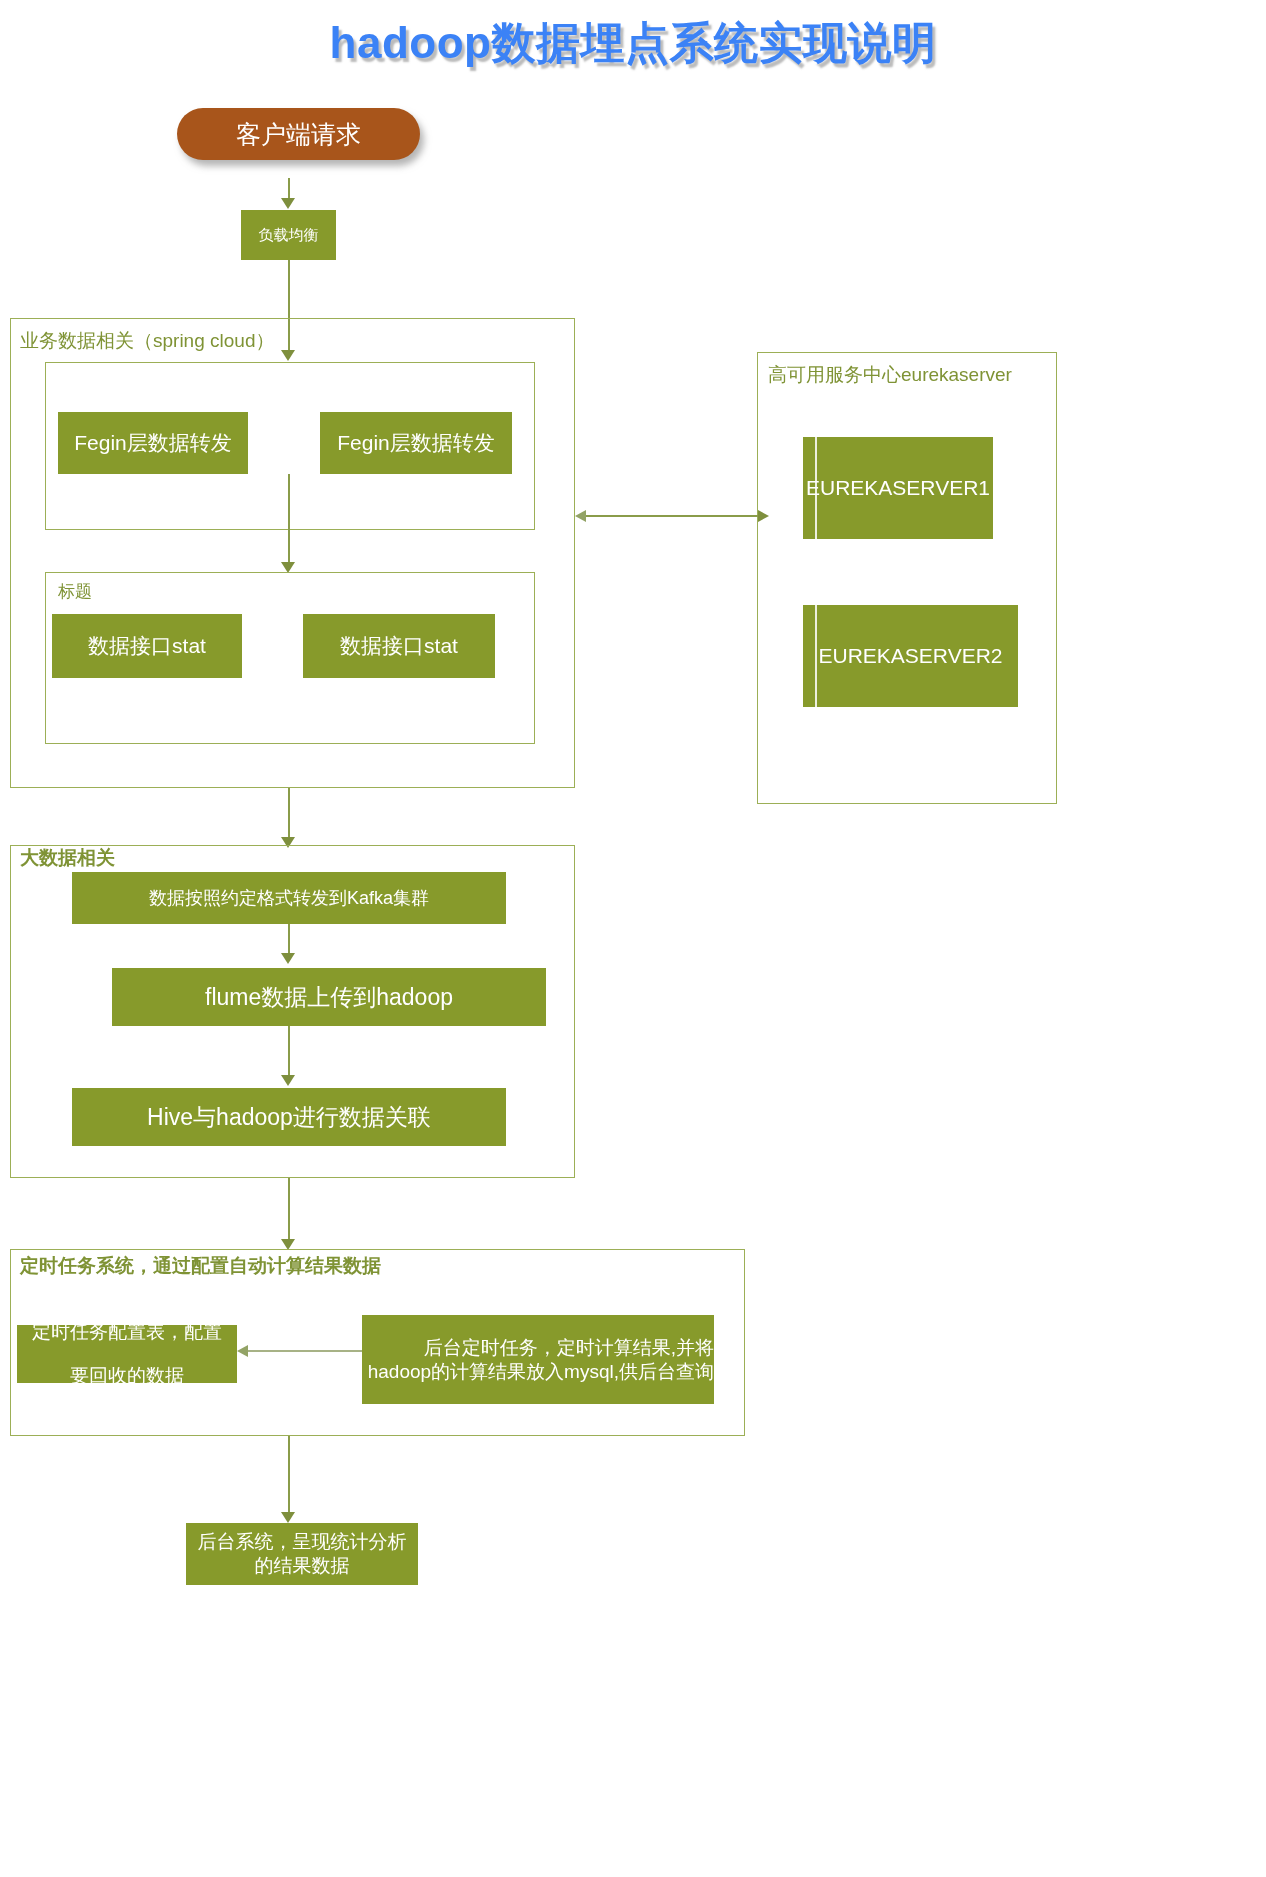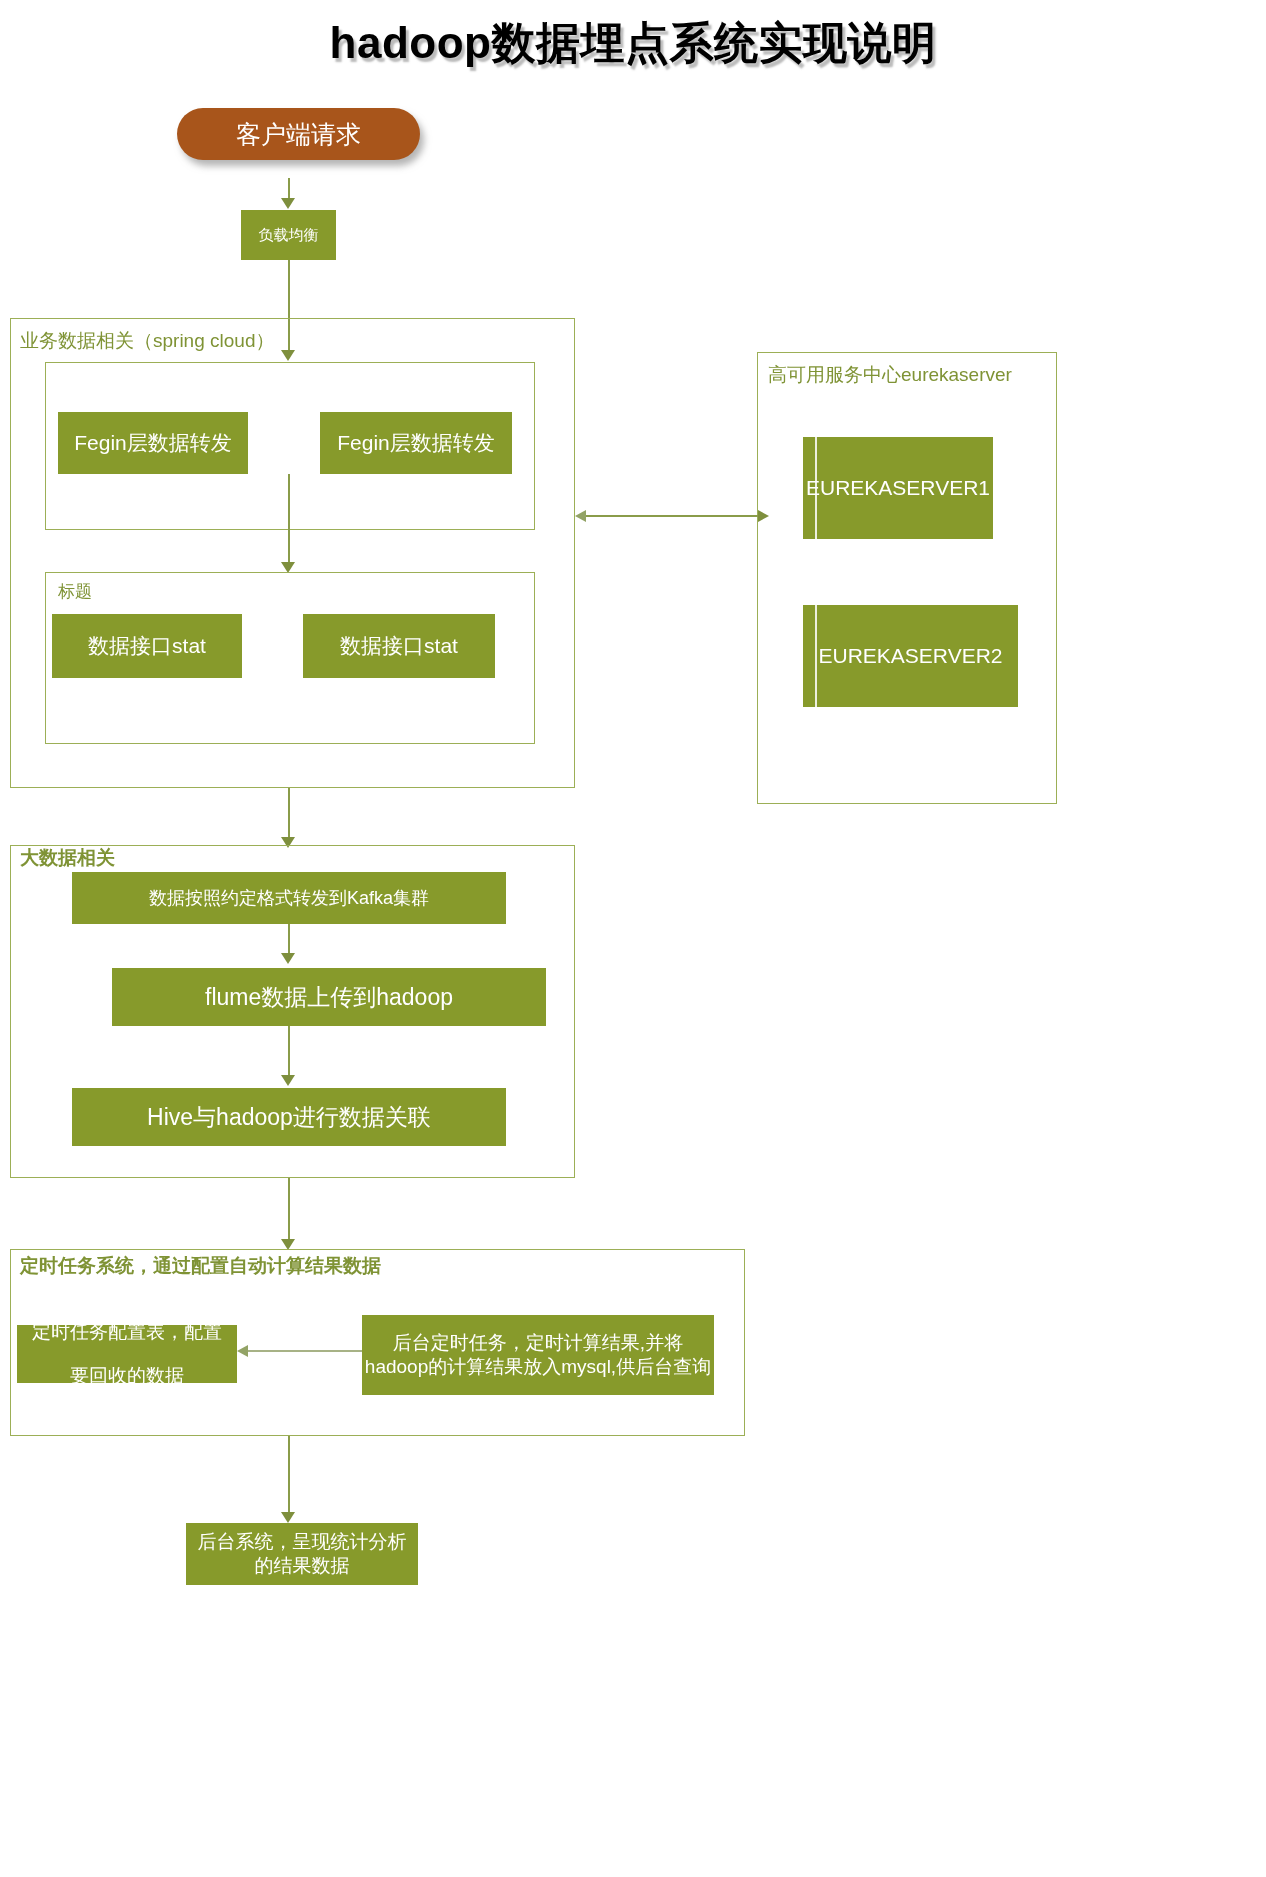--- a/index.html
+++ b/index.html
@@ -14,21 +14,21 @@
   }
   #canvas{position:absolute;inset:0;}
 
   
   .page-title{
     position:absolute;left:0;top:14px;width:1266px;
     text-align:center;
     font-size:44px;
     font-weight:bold;
     letter-spacing:0.5px;
-    color:#000000;
+    color:#3b82f6;
     text-shadow:3px 4px 2px rgba(150,150,150,0.65);
     white-space:nowrap;
   }
 
   
   .gbox{
     position:absolute;
     background:#879a2b;
     color:#ffffff;
     display:flex;align-items:center;justify-content:center;
@@ -172,21 +172,21 @@
   <div class="arrow-down" style="left:281px;top:1239px;"></div>
 
   <div class="group" style="left:10px;top:1249px;width:735px;height:187px;"></div>
   <div class="group-label bold" style="left:20px;top:1253px;">定时任务系统，通过配置自动计算结果数据</div>
 
   <div class="gbox" style="left:17px;top:1325px;width:220px;height:58px;font-size:19px;flex-direction:column;gap:20px;">
     <span>定时任务配置表，配置</span>
     <span>要回收的数据</span>
   </div>
 
-  <div class="gbox" style="left:362px;top:1315px;width:352px;height:80px;font-size:19px;flex-direction:column;">
+  <div class="gbox" style="left:362px;top:1315px;width:352px;height:89px;font-size:19px;flex-direction:column;align-items:flex-end;">
     <span>后台定时任务，定时计算结果,并将</span>
     <span>hadoop的计算结果放入mysql,供后台查询</span>
   </div>
 
   <div class="hline" style="left:248px;top:1350px;width:114px;background:#a7b286;"></div>
   <div class="arrow-left" style="left:237px;top:1345px;"></div>
 
   <div class="vline" style="left:288px;top:1436px;height:77px;"></div>
   <div class="arrow-down" style="left:281px;top:1512px;"></div>
 

